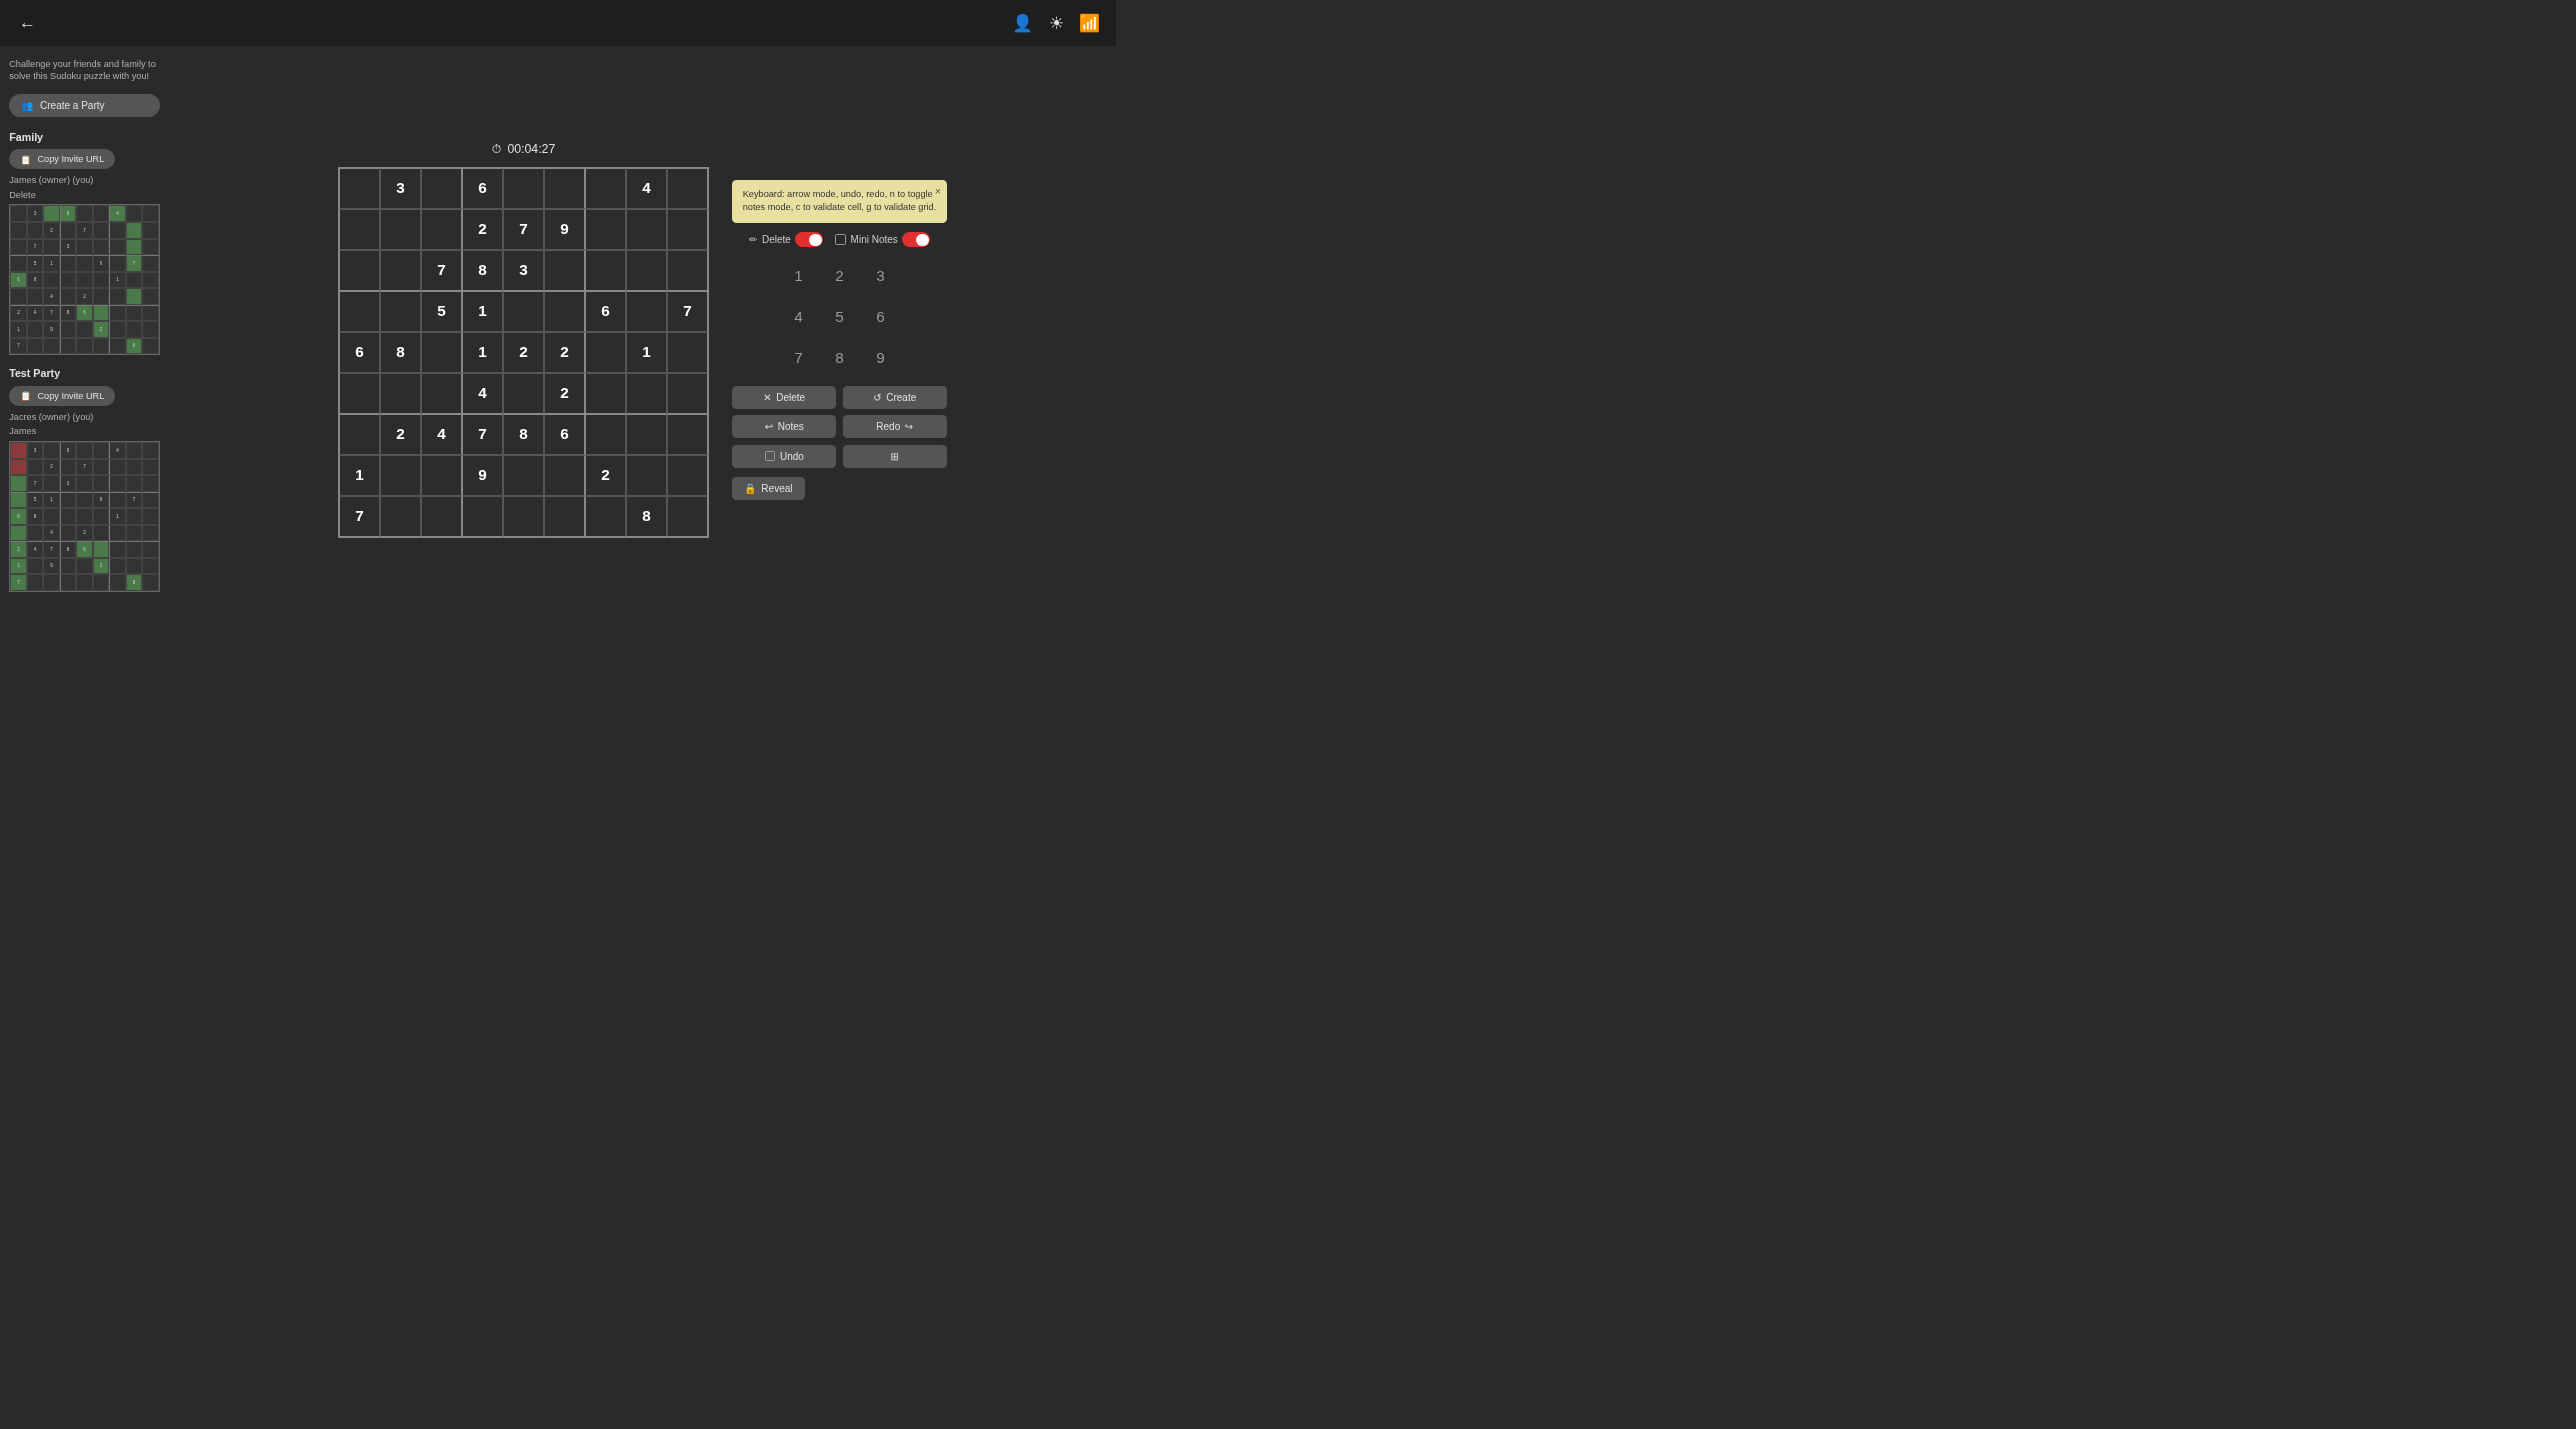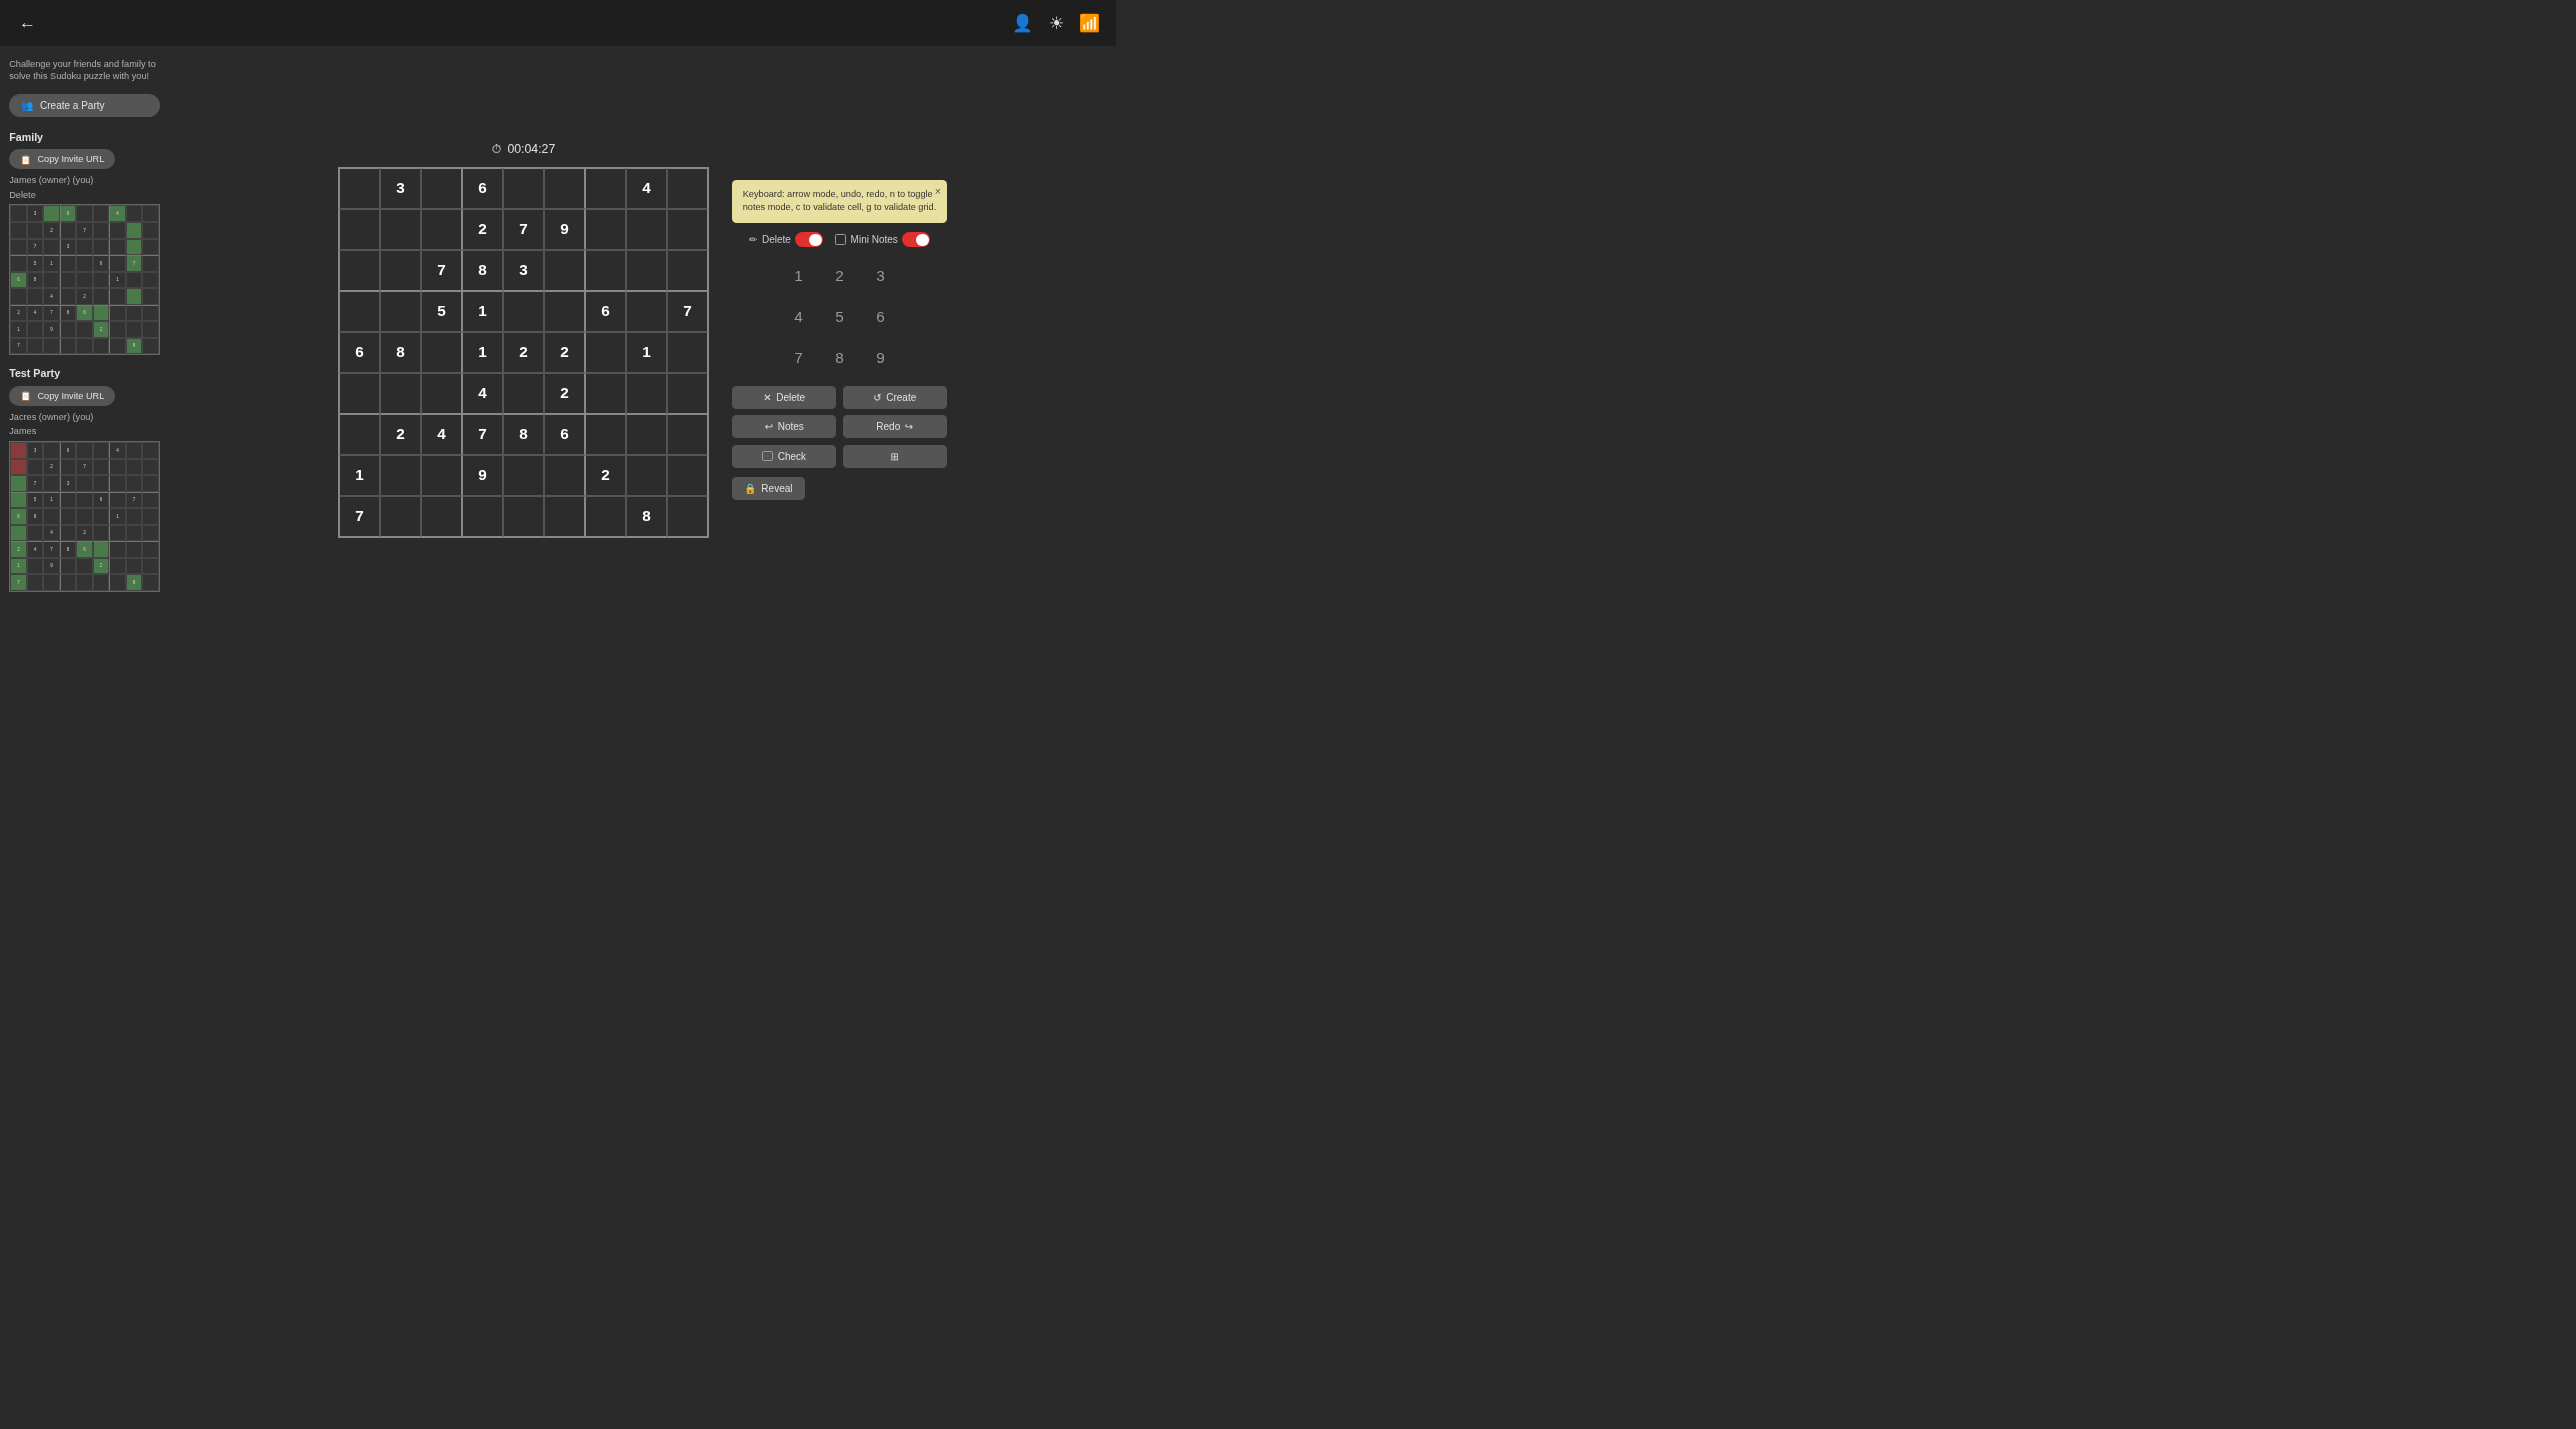--- a/index.html
+++ b/index.html
@@ -635,21 +635,21 @@
       <button class="action-btn">
         <span>↩</span>
         <span>Notes</span>
       </button>
       <button class="action-btn">
         <span>Redo</span>
         <span>↪</span>
       </button>
       <button class="action-btn">
         <span class="checkbox-icon"></span>
-        <span>Check</span>
+        <span>Undo</span>
       </button>
       <button class="action-btn">
         <span>⊞</span>
       </button>
     </div>
 
     <button class="reveal-btn">
       <span>🔒</span>
       <span>Reveal</span>
     </button>

